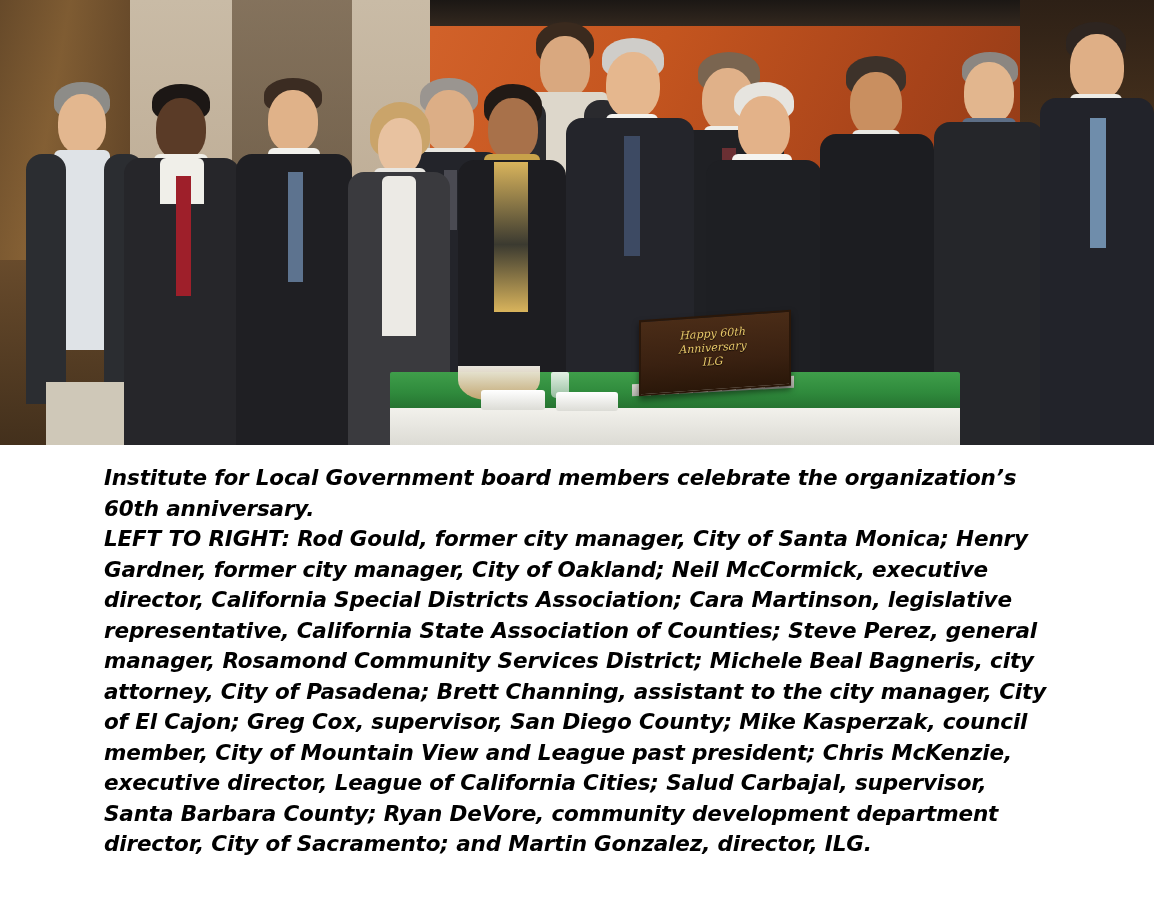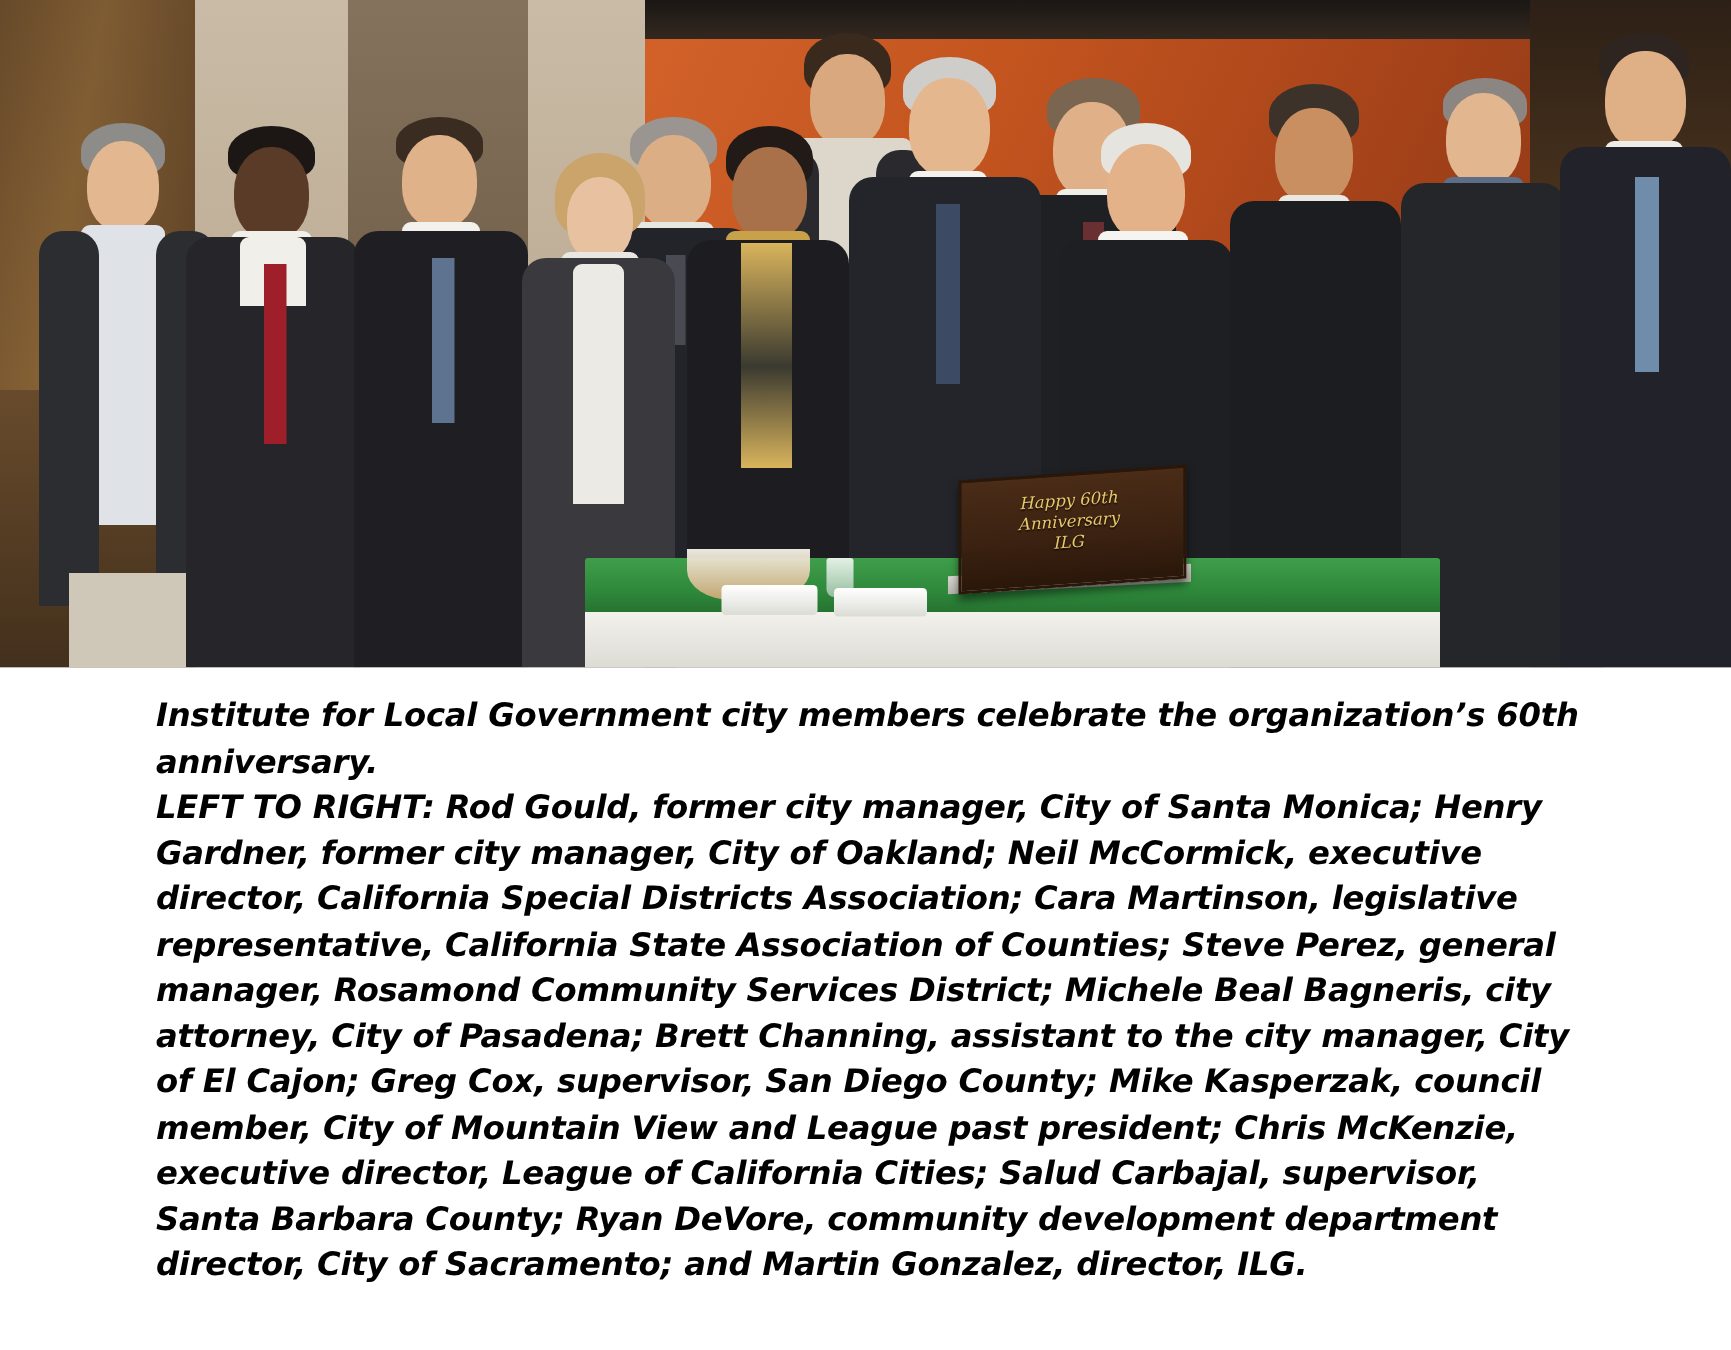--- a/index.html
+++ b/index.html
@@ -336,17 +336,17 @@
       <div class="cake-text">
         <div>Happy 60th</div>
         <div>Anniversary</div>
         <div>ILG</div>
       </div>
     </div>
 
   </div>
 
   <div class="caption">
-    <p class="lead">Institute for Local Government city members celebrate the organization’s 60th anniversary.</p>
+    <p class="lead">Institute for Local Government board members celebrate the organization’s 60th anniversary.</p>
     <p>LEFT TO RIGHT: Rod Gould, former city manager, City of Santa Monica; Henry Gardner, former city manager, City of Oakland; Neil McCormick, executive director, California Special Districts Association; Cara Martinson, legislative representative, California State Association of Counties; Steve Perez, general manager, Rosamond Community Services District; Michele Beal Bagneris, city attorney, City of Pasadena; Brett Channing, assistant to the city manager, City of El Cajon; Greg Cox, supervisor, San Diego County; Mike Kasperzak, council member, City of Mountain View and League past president; Chris McKenzie, executive director, League of California Cities; Salud Carbajal, supervisor, Santa Barbara County; Ryan DeVore, community development department director, City of Sacramento; and Martin Gonzalez, director, ILG.</p>
   </div>
 
 </div>
 
 </body></html>

